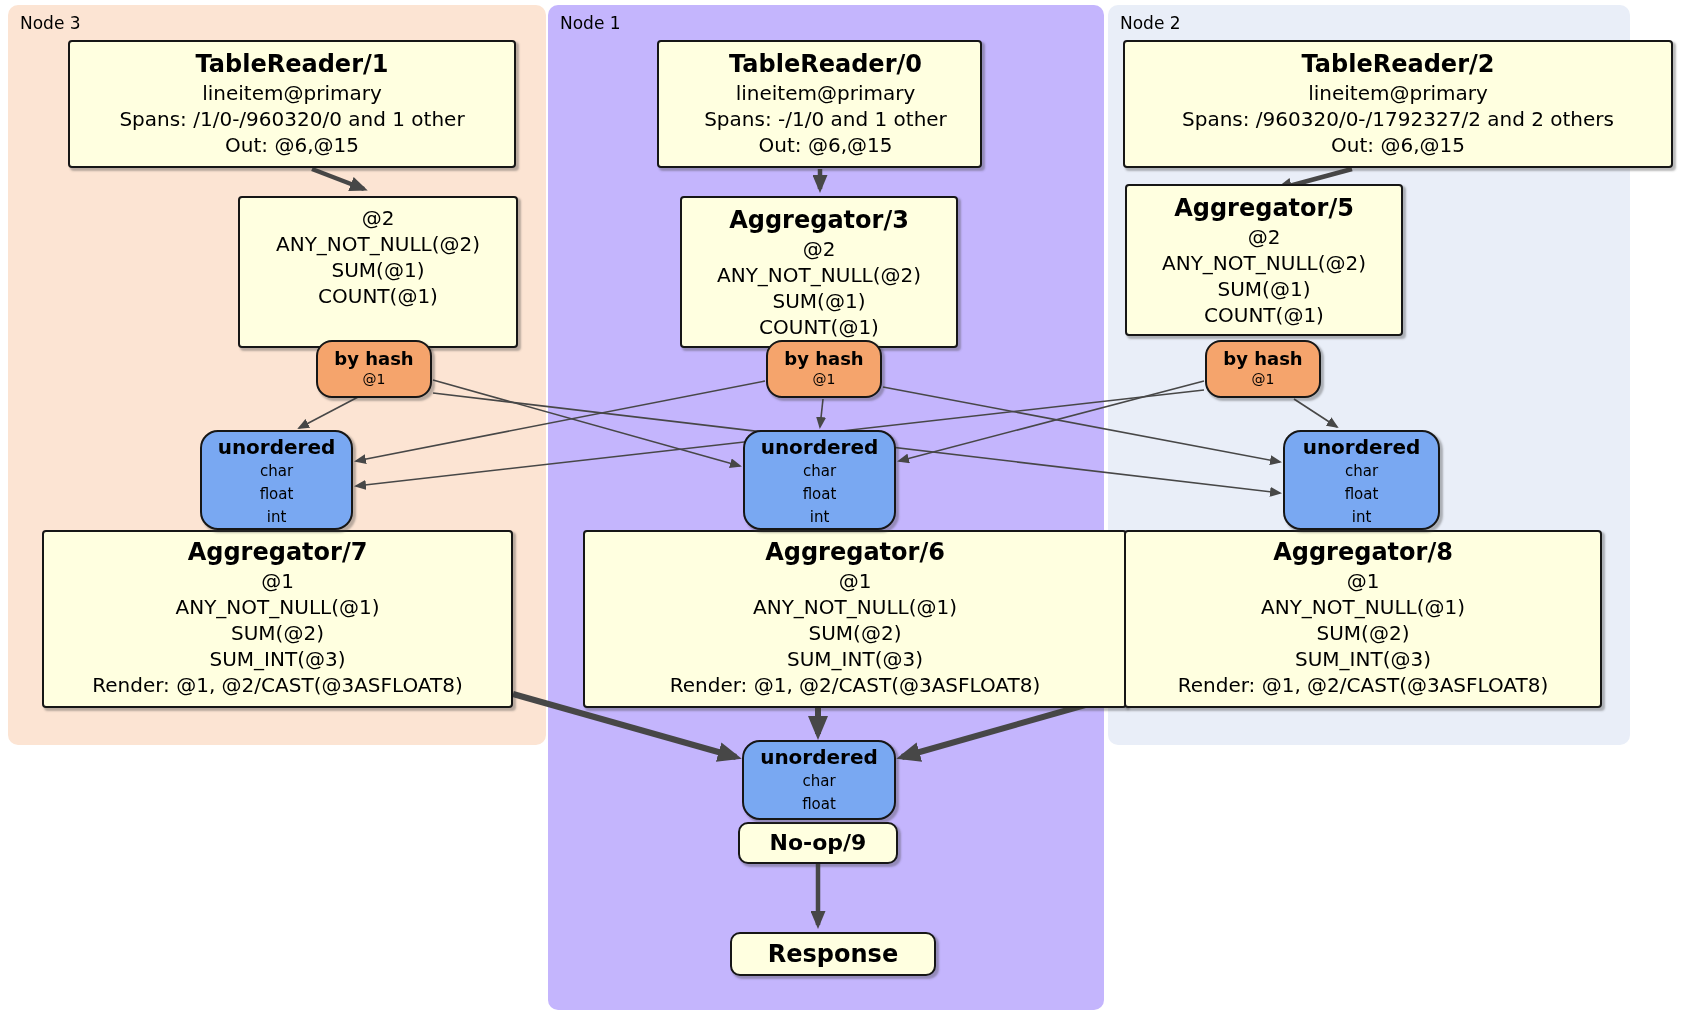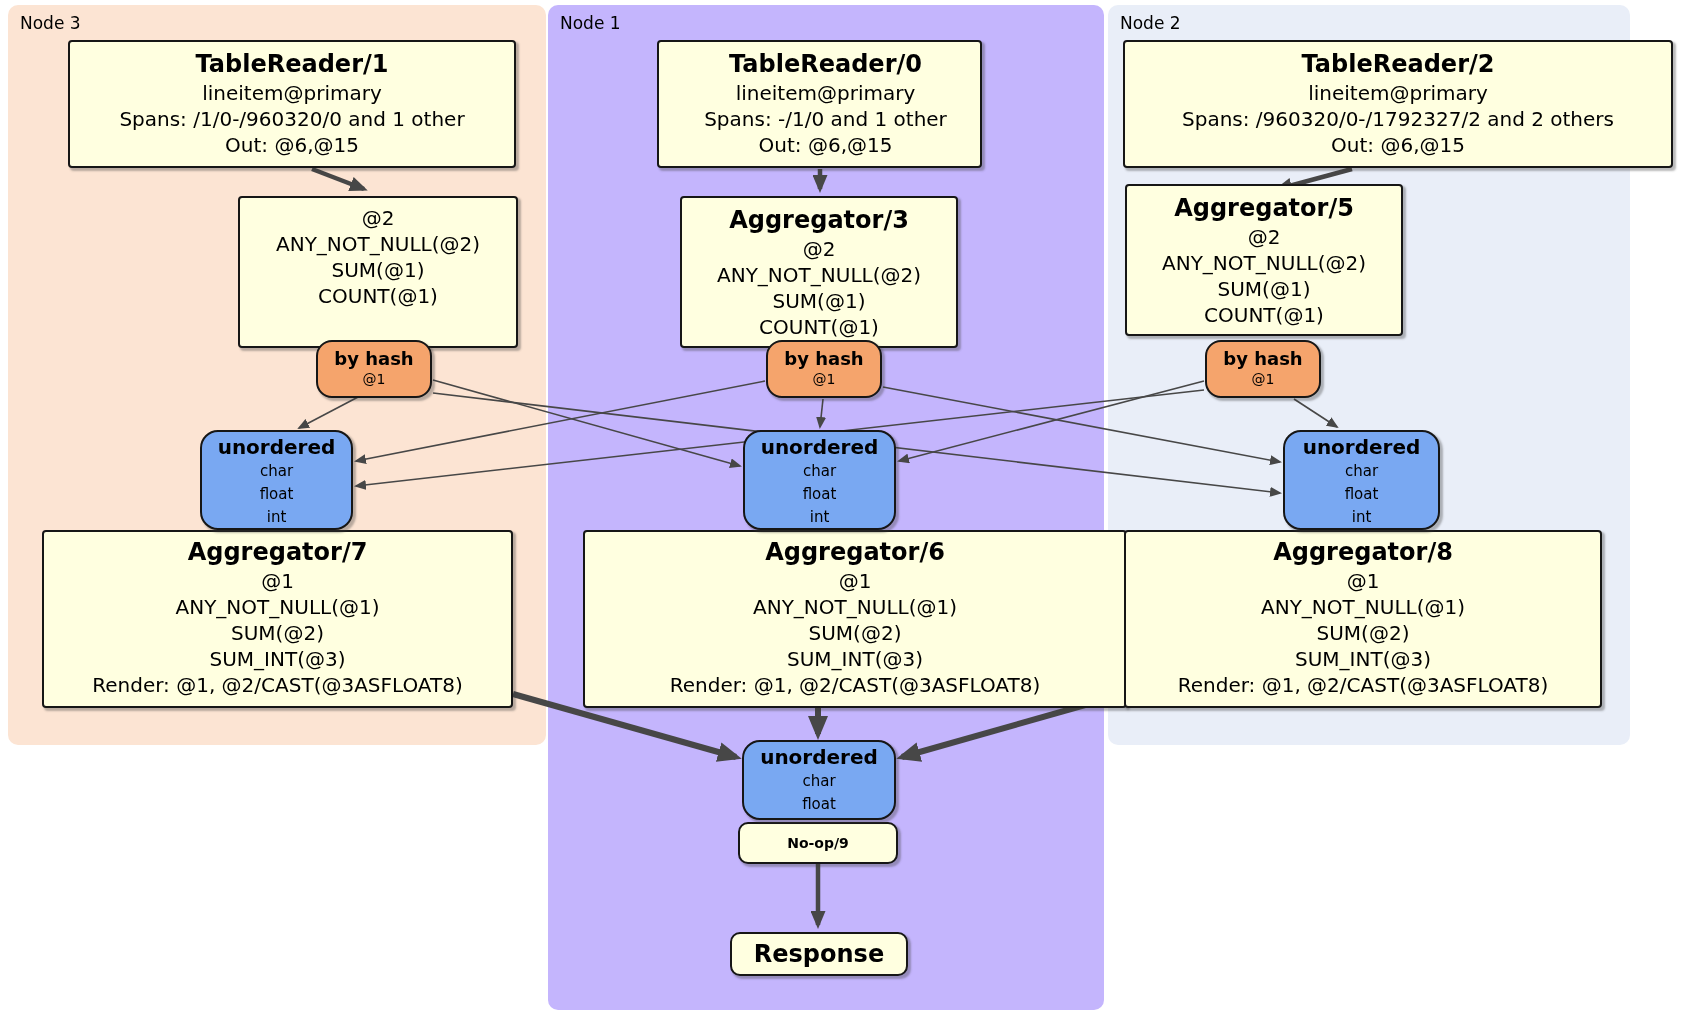--- a/index.html
+++ b/index.html
@@ -41,22 +41,22 @@
   #hash1{left:766px; top:340px;width:116px; height:58px;}
   #hash2{left:1205px;top:340px;width:116px; height:58px;}
   #sync3{left:200px; top:430px;width:153px; height:100px;}
   #sync1{left:743px; top:430px;width:153px; height:100px;}
   #sync2{left:1283px;top:430px;width:157px; height:100px;}
   #agg7{left:42px;  top:530px; width:471px; height:178px;}
   #agg6{left:583px; top:530px; width:544px; height:178px;}
   #agg8{left:1124px;top:530px; width:478px; height:178px;}
   #syncf{left:742px;top:740px; width:154px; height:80px;}
   #noop{left:738px; top:822px; width:160px; height:42px; border-radius:10px;}
-  #noop .bt{font-size:14px;line-height:38px;text-align:center;}
-  #resp{left:730px; top:932px; width:178px; height:44px; border-radius:10px;}
+  #noop .bt{font-size:22px;line-height:38px;text-align:center;}
+  #resp{left:730px; top:932px; width:206px; height:44px; border-radius:10px;}
   #resp .bt{font-size:24px;line-height:40px;}
 </style>
 </head>
 <body>
 
 <div id="canvas">
 
   <div class="region" id="region-node3">
     <div class="region-label">Node 3</div>
   </div>

